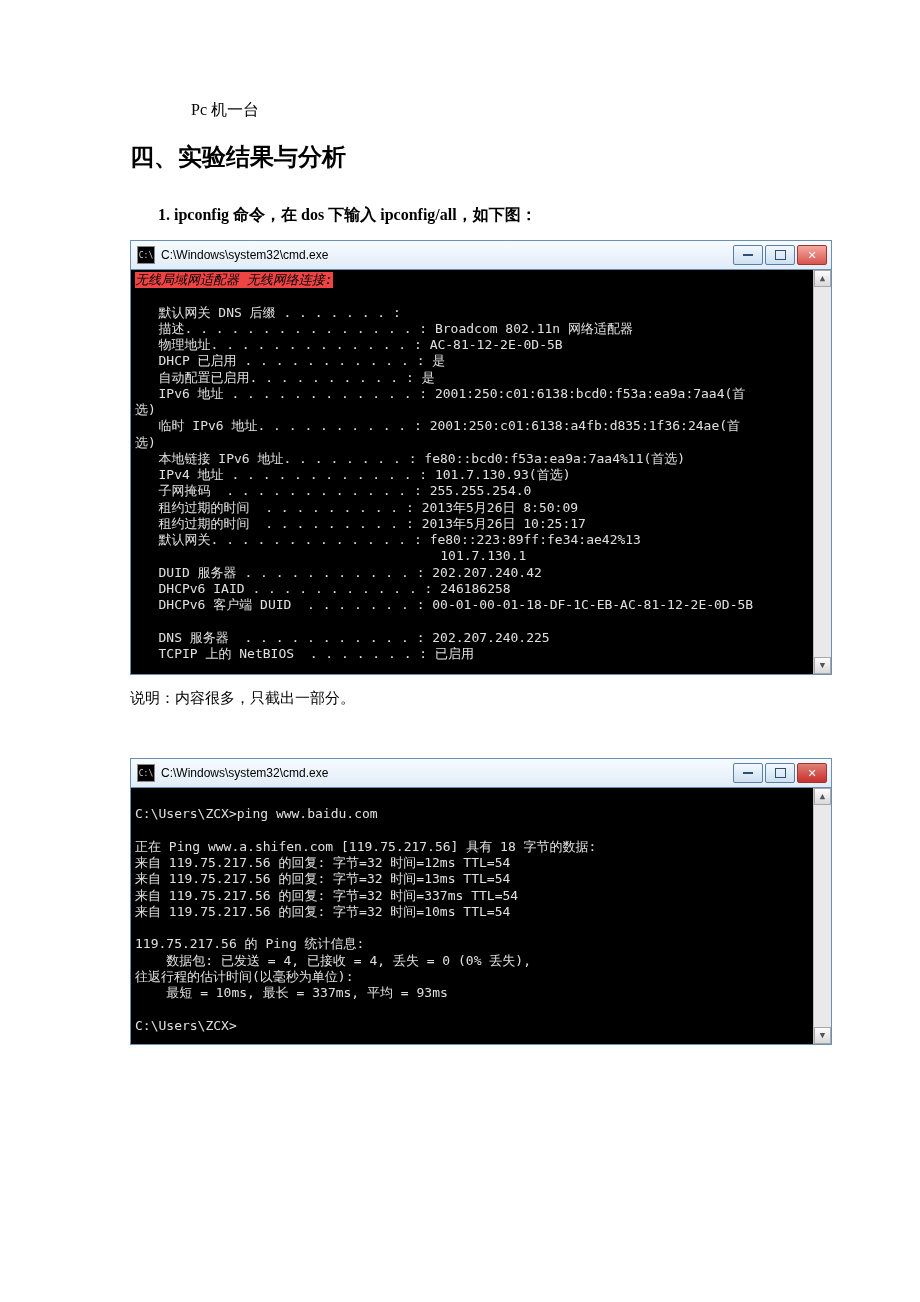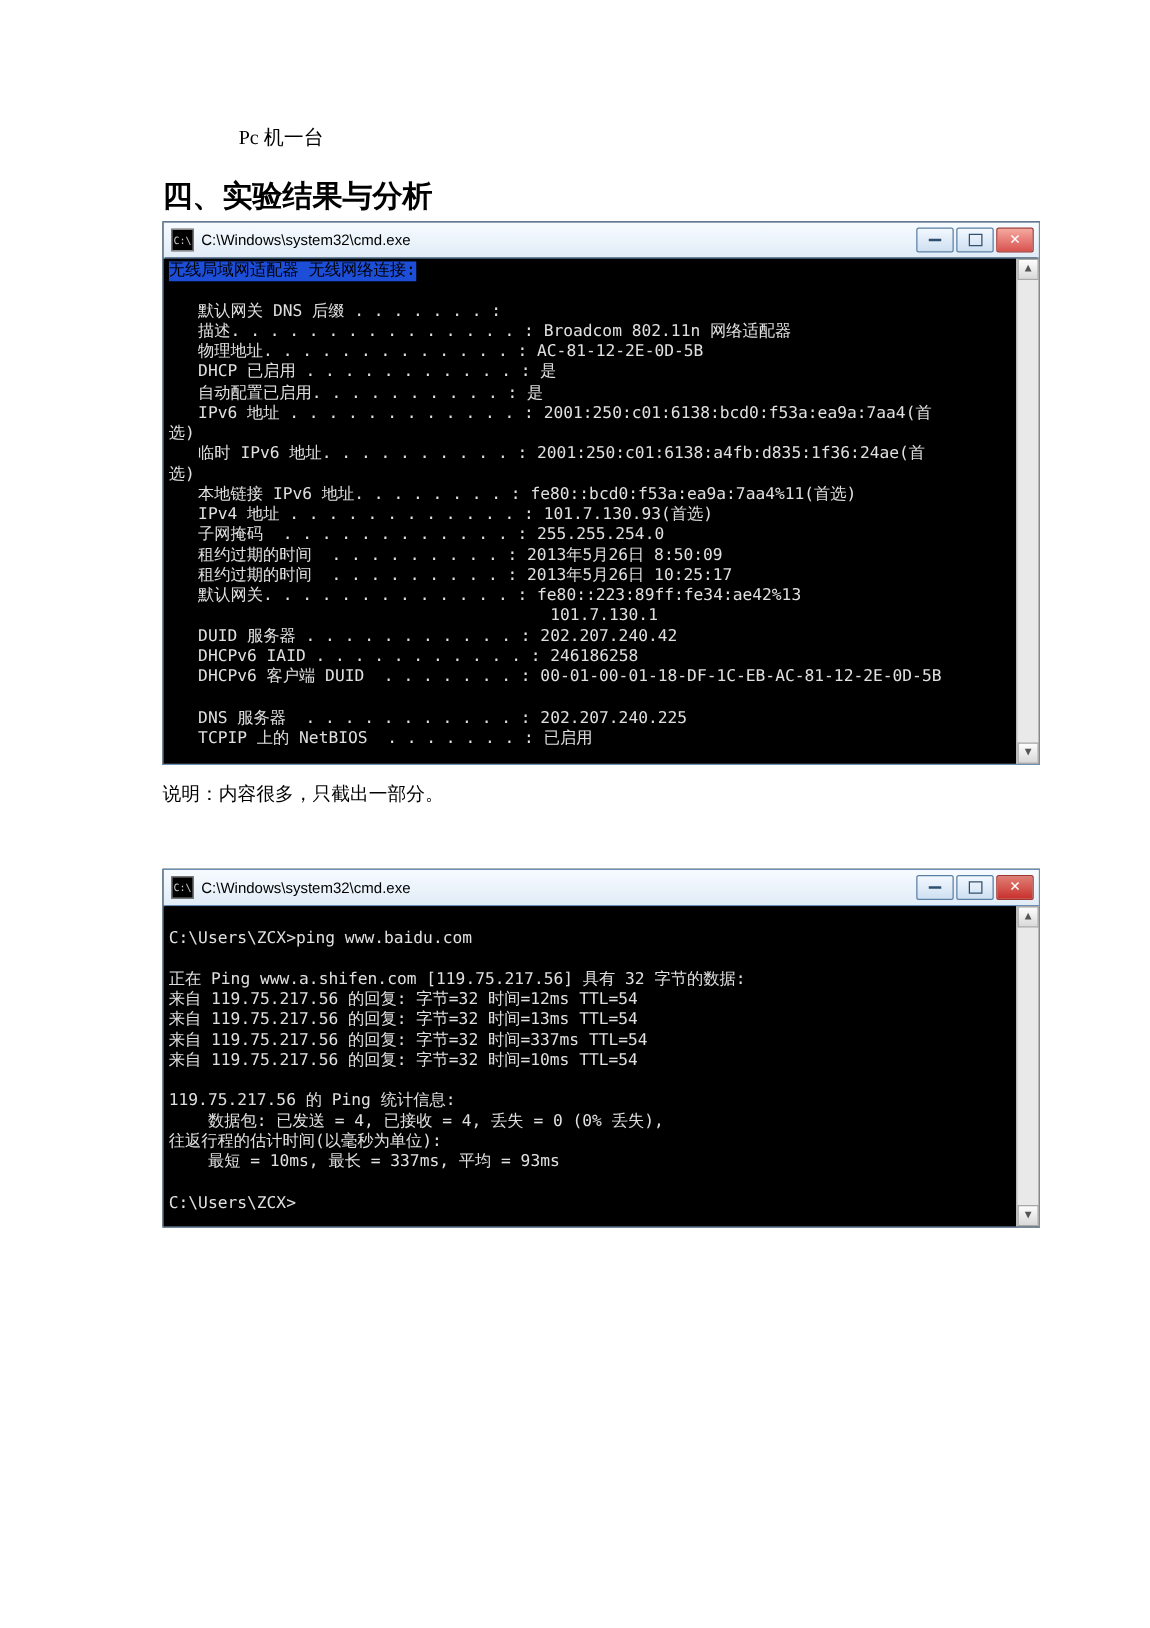--- a/index.html
+++ b/index.html
@@ -14,21 +14,21 @@
     padding: 100px 130px 60px 130px;
   }
   .preline {
     font-size: 16px;
     margin: 0 0 20px 61px;
   }
   h2.section {
     font-family: "SimHei", "黑体", "Microsoft YaHei", sans-serif;
     font-size: 24px;
     font-weight: bold;
-    margin: 0 0 4px 0;
+    margin: 0 0 32px 0;
   }
   .step {
     font-size: 16px;
     font-weight: bold;
     margin: 10px 0 14px 28px;
     font-family: "SimSun", serif;
   }
   .step .roman { font-family: "Times New Roman", serif; }
   .caption {
     font-size: 15px;
@@ -100,35 +100,38 @@
     display:flex;align-items:center;justify-content:center;font-size:9px;color:#555;
   }
   .console .scroll .arrow.bottom{position:absolute;bottom:0;left:0;right:0;}
   .console pre {
     margin:0;
     white-space: pre;
     padding-right:18px;
     overflow:hidden;
   }
   .console .rev {
-    background:#1d4ed8; color:#000; display:inline-block;
+    background:#ef4444; color:#000; display:inline-block;font-style:italic;
   }
 
   
   .win2 .winbtn.close{ background:linear-gradient(#e07f76,#c9302c); }
 </style>
 </head>
 <body>
 
 <div class="page">
 
   <div class="preline">Pc 机一台</div>
 
   <h2 class="section">四、实验结果与分析</h2>
 
+  <div class="step">
+    <span class="roman">1. ipconfig 命令，在 dos 下输入 ipconfig/all，如下图：</span>
+  </div>
 
   <div class="win">
     <div class="titlebar">
       <span class="cmdicon">C:\</span>
       <span class="title">C:\Windows\system32\cmd.exe</span>
       <div class="winbtns">
         <div class="winbtn min">
             <span></span>
           </div>
         <div class="winbtn max">
@@ -187,21 +190,21 @@
       </div>
     </div>
     <div class="console" style="height:252px;">
       <div class="scroll">
         <div class="arrow">▲</div>
         <div class="arrow bottom">▼</div>
       </div>
 <pre><span></span>
 <span>C:\Users\ZCX&gt;ping www.baidu.com</span>
 <span></span>
-<span>正在 Ping www.a.shifen.com [119.75.217.56] 具有 32 字节的数据:</span>
+<span>正在 Ping www.a.shifen.com [119.75.217.56] 具有 18 字节的数据:</span>
 <span>来自 119.75.217.56 的回复: 字节=32 时间=12ms TTL=54</span>
 <span>来自 119.75.217.56 的回复: 字节=32 时间=13ms TTL=54</span>
 <span>来自 119.75.217.56 的回复: 字节=32 时间=337ms TTL=54</span>
 <span>来自 119.75.217.56 的回复: 字节=32 时间=10ms TTL=54</span>
 <span></span>
 <span>119.75.217.56 的 Ping 统计信息:</span>
 <span>    数据包: 已发送 = 4, 已接收 = 4, 丢失 = 0 (0% 丢失),</span>
 <span>往返行程的估计时间(以毫秒为单位):</span>
 <span>    最短 = 10ms, 最长 = 337ms, 平均 = 93ms</span>
 <span></span>

